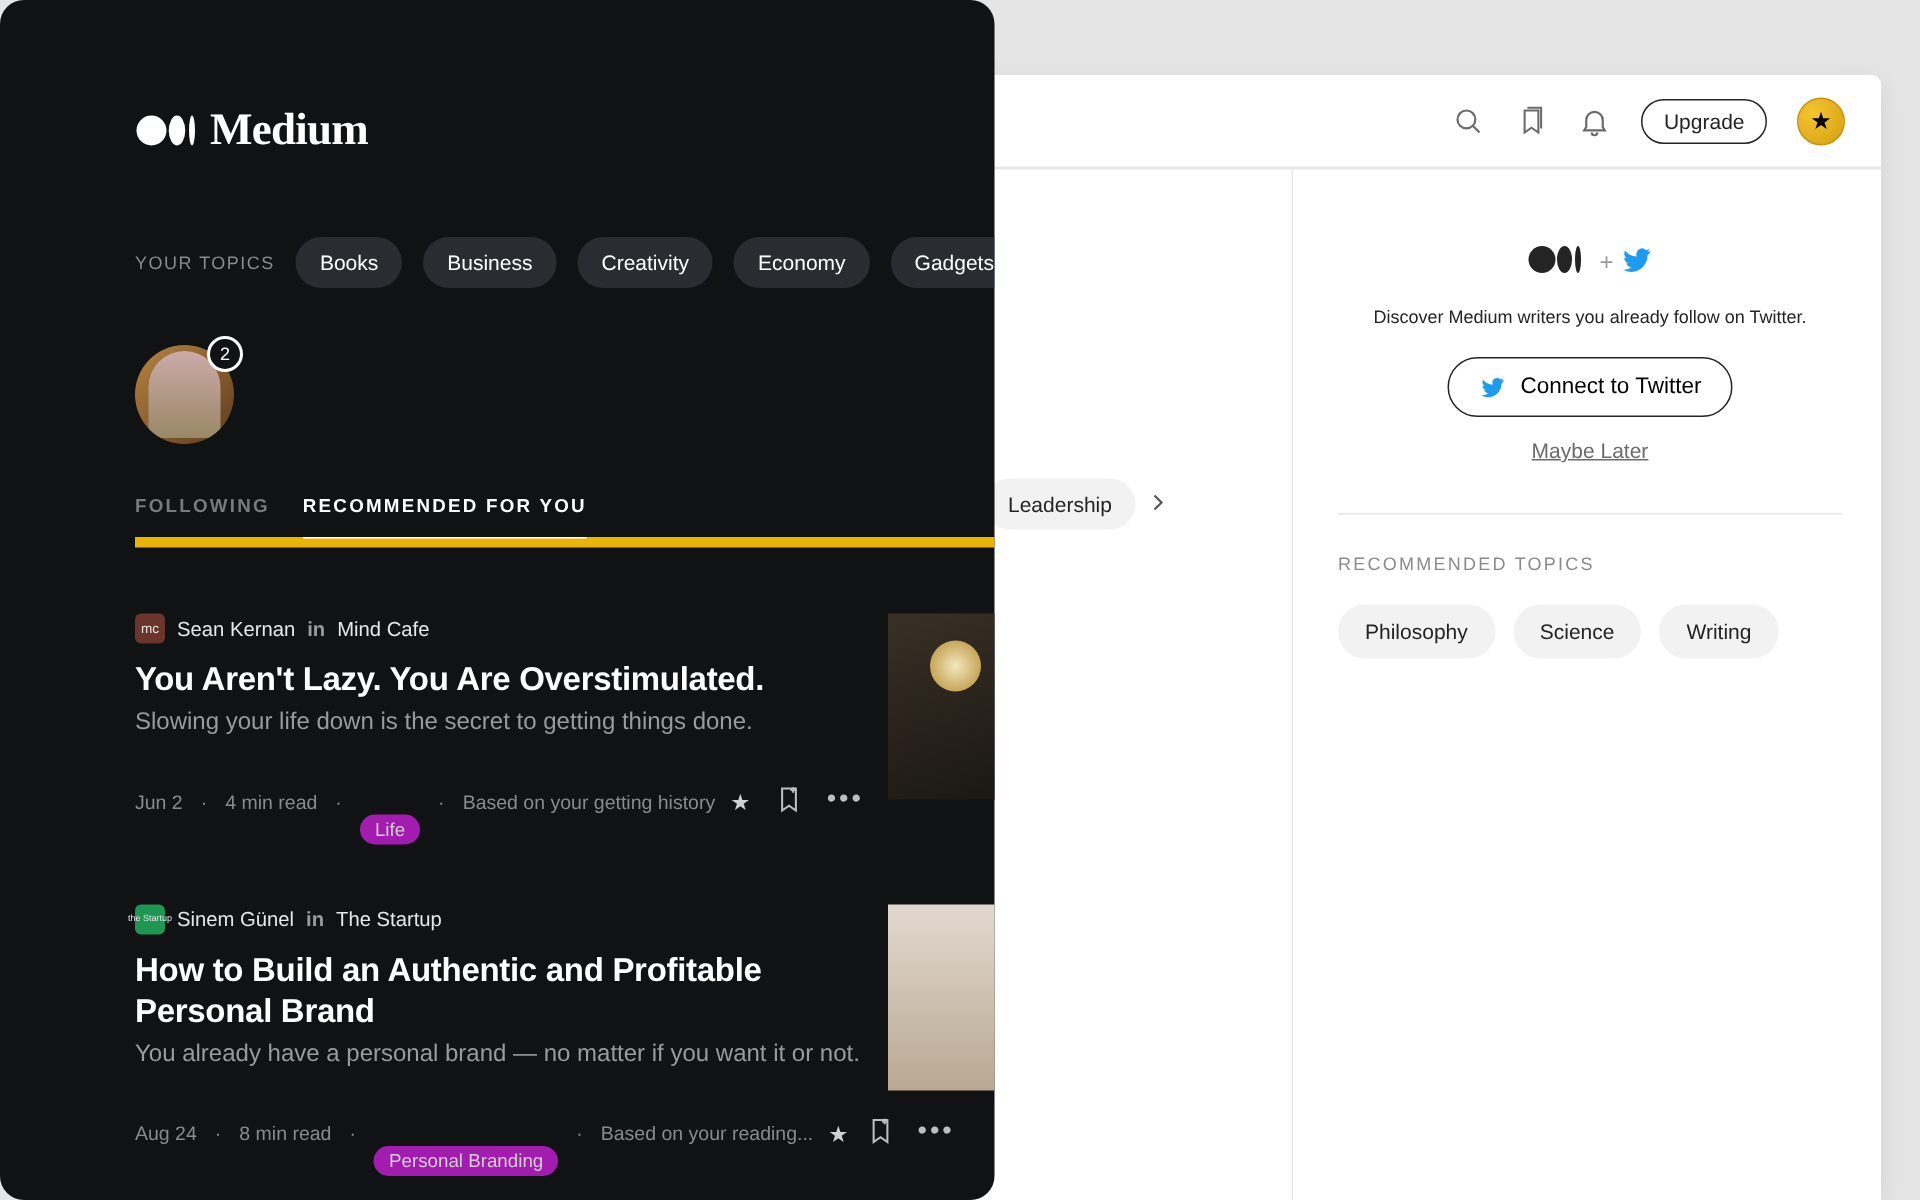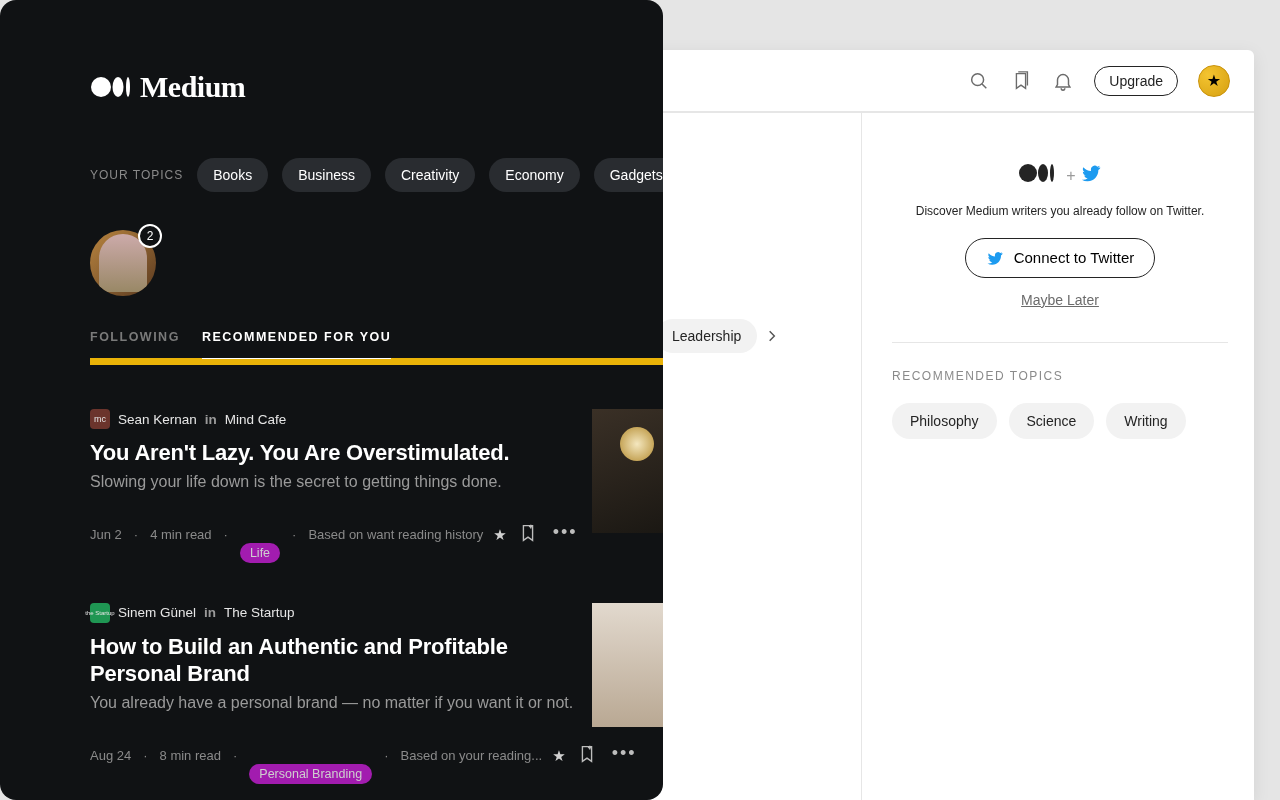--- a/index.html
+++ b/index.html
@@ -300,21 +300,21 @@
           </div>
           <h2>You Aren't Lazy. You Are Overstimulated.</h2>
           <div class="subtitle">Slowing your life down is the secret to getting things done.</div>
           <div class="meta-row">
             <span>Jun 2</span>
             <span class="dot"></span>
             <span>4 min read</span>
             <span class="dot"></span>
             <span class="pill">Life</span>
             <span class="dot"></span>
-            <span>Based on want reading history</span>
+            <span>Based on your getting history</span>
             <span class="star">★</span>
             <span class="meta-actions">
               <span>
                 <svg class="bookmark-svg" viewBox="0 0 24 24" fill="none" stroke="#bdbdbd" stroke-width="1.5">
                     <path d="M7 4h10v16l-5-3.5L7 20z"></path>
                     <path d="M15 3v4M13 5h4" stroke-width="1.5"></path>
                   </svg>
               </span>
               <span class="more-dots">•••</span>
             </span>

